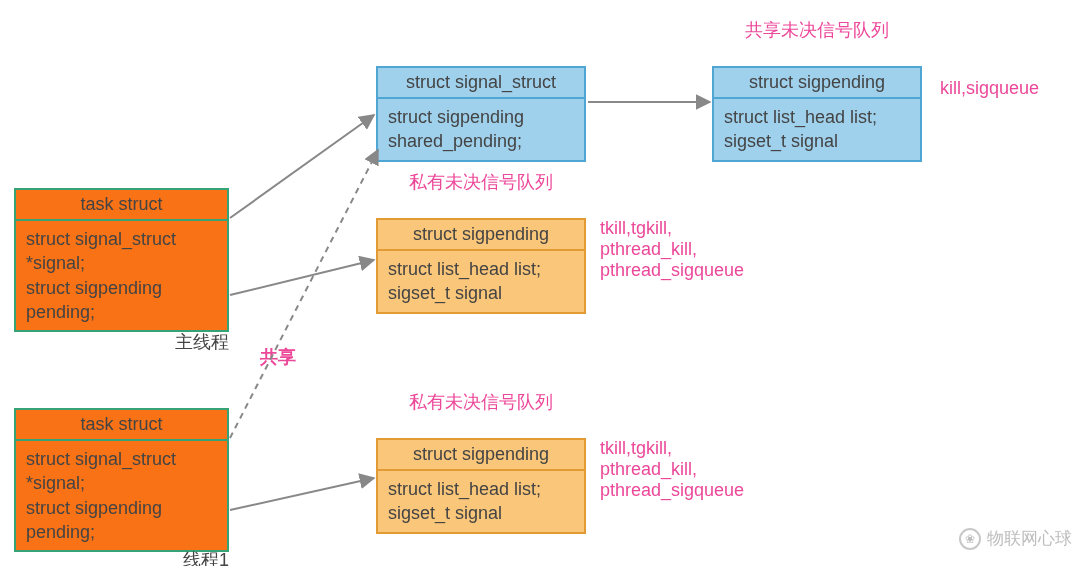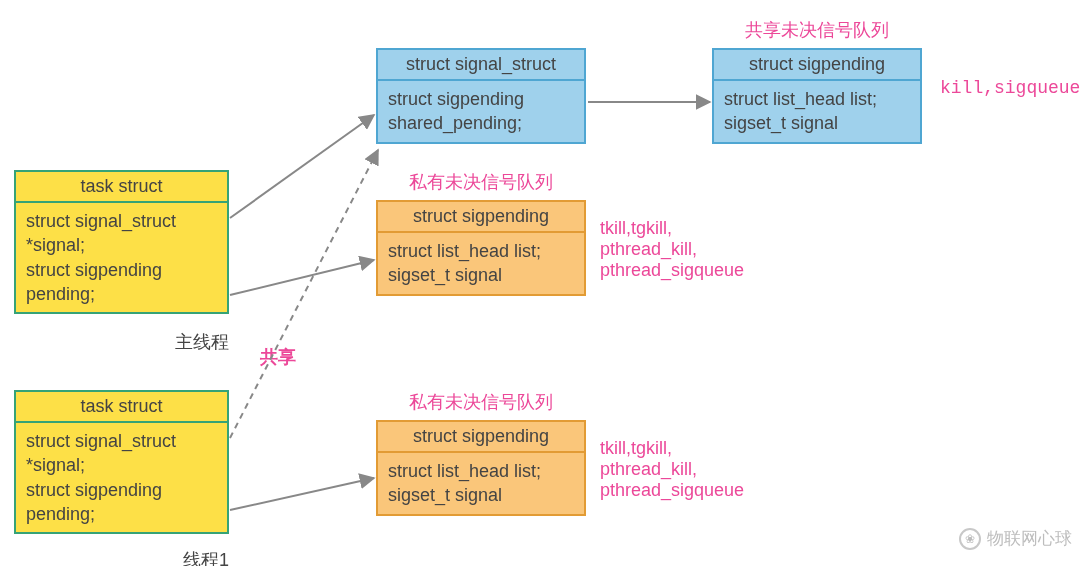--- a/index.html
+++ b/index.html
@@ -10,33 +10,34 @@
     height: 566px;
     position: relative;
     font-family: "Segoe UI", "Microsoft YaHei", sans-serif;
     font-size: 18px;
     color: #444;
     background: #fff;
   }
   .box {
     position: absolute;
     border: 2px solid;
+    margin-top: 18px;
   }
   .box .title {
     text-align: center;
     padding: 4px 8px;
     border-bottom: 2px solid;
     border-color: inherit;
   }
   .box .body {
     padding: 6px 10px;
     line-height: 1.35;
     white-space: pre-wrap;
   }
-  .green  { background:#fde047; border-color:#36a376; }
+  .green  { background:#f97316; border-color:#36a376; }
   .blue   { background:#9fd1ec; border-color:#4fa6d2; }
   .orange { background:#fac67a; border-color:#e29b34; }
 
   .label { position:absolute; color:#ec4899; }
   .caption { position:absolute; text-align:right; color:#444; }
 
   .watermark {
     position:absolute; right:14px; bottom:16px;
     display:flex; align-items:center; gap:6px;
     color:#bdbdbd; font-size:17px;
@@ -75,21 +76,21 @@
   <div class="body">struct sigpending
 shared_pending;</div>
 </div>
 
 <div class="box blue" style="left:712px; top:48px; width:210px;">
   <div class="title">struct sigpending</div>
   <div class="body">struct list_head list;
 sigset_t signal</div>
 </div>
 <div class="label" style="left:712px; top:18px; width:210px; text-align:center;">共享未决信号队列</div>
-<div class="label" style="left:940px; top:78px; white-space:pre;font-family:Liberation Mono, monospace;">kill,sigqueue</div>
+<div class="label" style="left:940px; top:78px; white-space:pre;">kill,sigqueue</div>
 
 <div class="label" style="left:376px; top:170px; width:210px; text-align:center;">私有未决信号队列</div>
 <div class="box orange" style="left:376px; top:200px; width:210px;">
   <div class="title">struct sigpending</div>
   <div class="body">struct list_head list;
 sigset_t signal</div>
 </div>
 <div class="label" style="left:600px; top:218px; white-space:pre;">tkill,tgkill,
 pthread_kill,
 pthread_sigqueue</div>

